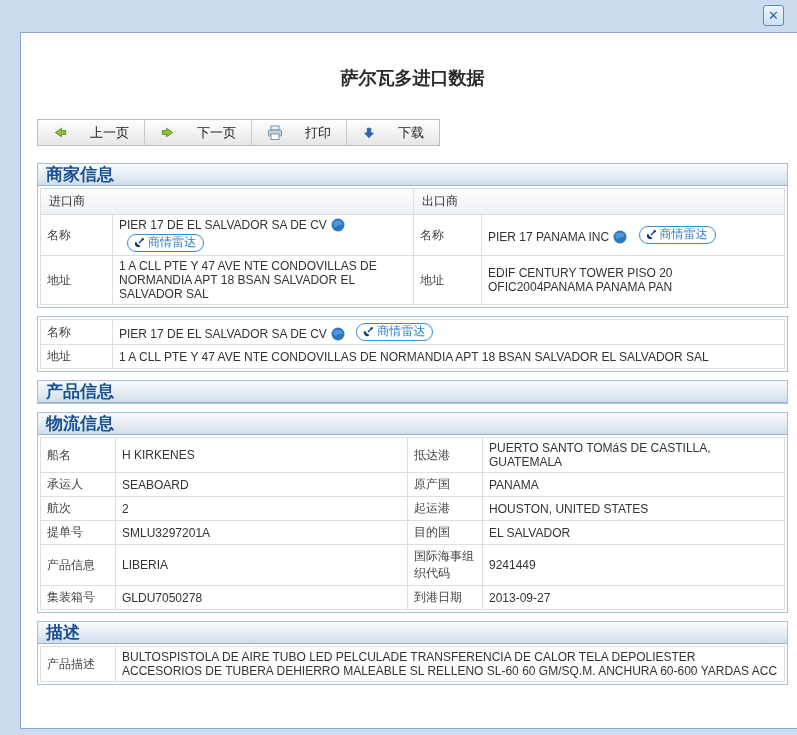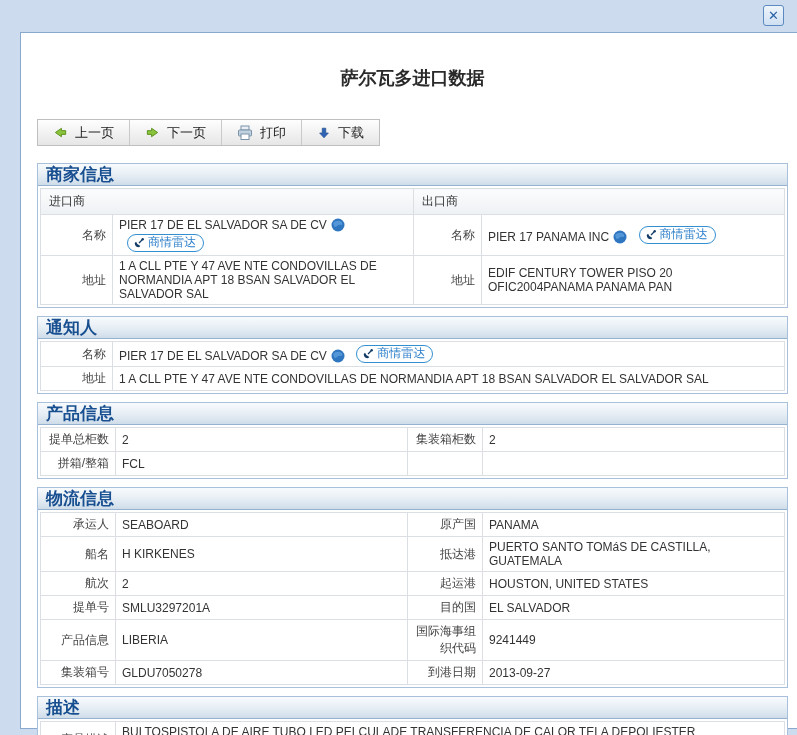--- a/index.html
+++ b/index.html
@@ -27,21 +27,21 @@
   .title {
     margin-top: 33px; text-align: center;
     font-size: 18px; font-weight: bold; color: #2a2a2a;
   }
   .toolbar {
     display: inline-flex; margin: 29px 0 0 16px;
     border: 1px solid #bfbfbf;
     background: linear-gradient(#fefefe, #e6e6e6);
   }
   .tb-btn {
-    display: flex; align-items: center; gap: 7px;
+    display: flex; align-items: center; gap: 22px;
     padding: 4px 15px; font-size: 13px; color: #222;
     border-right: 1px solid #c9c9c9; cursor: pointer;
     height: 25px;
   }
   .tb-btn:last-child { border-right: none; }
   .content { padding: 17px 16px 0 16px; }
   .section { border: 1px solid #a8c0dc; margin-bottom: 8px; background: #fff; }
   .section-header {
     height: 22px; line-height: 21px; padding-left: 8px;
     font-size: 17px; font-weight: bold; color: #184f90;
@@ -51,21 +51,21 @@
   .section-body { padding: 2px; }
   table {
     width: 100%; border-collapse: collapse; table-layout: fixed;
     font-size: 12px; color: #333;
   }
   td { border: 1px solid #dbdfe3; padding: 3px 6px; vertical-align: middle; word-wrap: break-word; }
   td.sub {
     background: linear-gradient(#fbfcfd, #eef1f4);
     color: #333; padding: 4px 8px;
   }
-  td.lbl { text-align: right; color: #444; background: #fff; }
+  td.lbl { text-align: left; color: #444; background: #fff; }
   .badge-line { margin: 2px 0 0 8px; }
   .radar-badge {
     display: inline-flex; align-items: center; gap: 3px;
     border: 1px solid #338fd0; border-radius: 9px;
     padding: 0 7px 1px 5px; color: #2b7ec9; font-size: 12px;
     line-height: 15px; cursor: pointer; white-space: nowrap;
   }
   .ico { vertical-align: -3px; }
   .nm { margin-right: 4px; }
 </style>
@@ -165,21 +165,20 @@
             <td>1 A CLL PTE Y 47 AVE NTE CONDOVILLAS DE NORMANDIA APT 18 BSAN SALVADOR EL SALVADOR SAL</td>
             <td class="lbl">地址</td>
             <td>EDIF CENTURY TOWER PISO 20 OFIC2004PANAMA PANAMA PAN</td>
           </tr>
         </tbody>
           </table>
       </div>
     </div>
 
     <div class="section">
-      <div class="section-header">通知人</div>
       <div class="section-body">
         <table>
           <colgroup>
               <col style="width:72px">
               <col>
             </colgroup>
           <tbody>
               <tr>
             <td class="lbl">名称</td>
             <td>
@@ -201,70 +200,46 @@
             <td class="lbl">地址</td>
             <td>1 A CLL PTE Y 47 AVE NTE CONDOVILLAS DE NORMANDIA APT 18 BSAN SALVADOR EL SALVADOR SAL</td>
           </tr>
         </tbody>
           </table>
       </div>
     </div>
 
     <div class="section">
       <div class="section-header">产品信息</div>
+    </div>
+
+    <div class="section">
+      <div class="section-header">物流信息</div>
       <div class="section-body">
         <table>
           <colgroup>
               <col style="width:75px">
               <col style="width:292px">
               <col style="width:75px">
               <col>
             </colgroup>
           <tbody>
               <tr>
-            <td class="lbl">提单总柜数</td>
-            <td>2</td>
-            <td class="lbl">集装箱柜数</td>
-            <td>2</td>
-          </tr>
-          <tr>
-            <td class="lbl">拼箱/整箱</td>
-            <td>FCL</td>
-            <td class="lbl"></td>
-            <td></td>
-          </tr>
-        </tbody>
-          </table>
-      </div>
-    </div>
-
-    <div class="section">
-      <div class="section-header">物流信息</div>
-      <div class="section-body">
-        <table>
-          <colgroup>
-              <col style="width:75px">
-              <col style="width:292px">
-              <col style="width:75px">
-              <col>
-            </colgroup>
-          <tbody>
-              <tr>
+            <td class="lbl">船名</td>
+            <td>H KIRKENES</td>
+            <td class="lbl">抵达港</td>
+            <td>PUERTO SANTO TOMáS DE CASTILLA, GUATEMALA</td>
+          </tr>
+          <tr>
             <td class="lbl">承运人</td>
             <td>SEABOARD</td>
             <td class="lbl">原产国</td>
             <td>PANAMA</td>
           </tr>
           <tr>
-            <td class="lbl">船名</td>
-            <td>H KIRKENES</td>
-            <td class="lbl">抵达港</td>
-            <td>PUERTO SANTO TOMáS DE CASTILLA, GUATEMALA</td>
-          </tr>
-          <tr>
             <td class="lbl">航次</td>
             <td>2</td>
             <td class="lbl">起运港</td>
             <td>HOUSTON, UNITED STATES</td>
           </tr>
           <tr>
             <td class="lbl">提单号</td>
             <td>SMLU3297201A</td>
             <td class="lbl">目的国</td>
             <td>EL SALVADOR</td>

